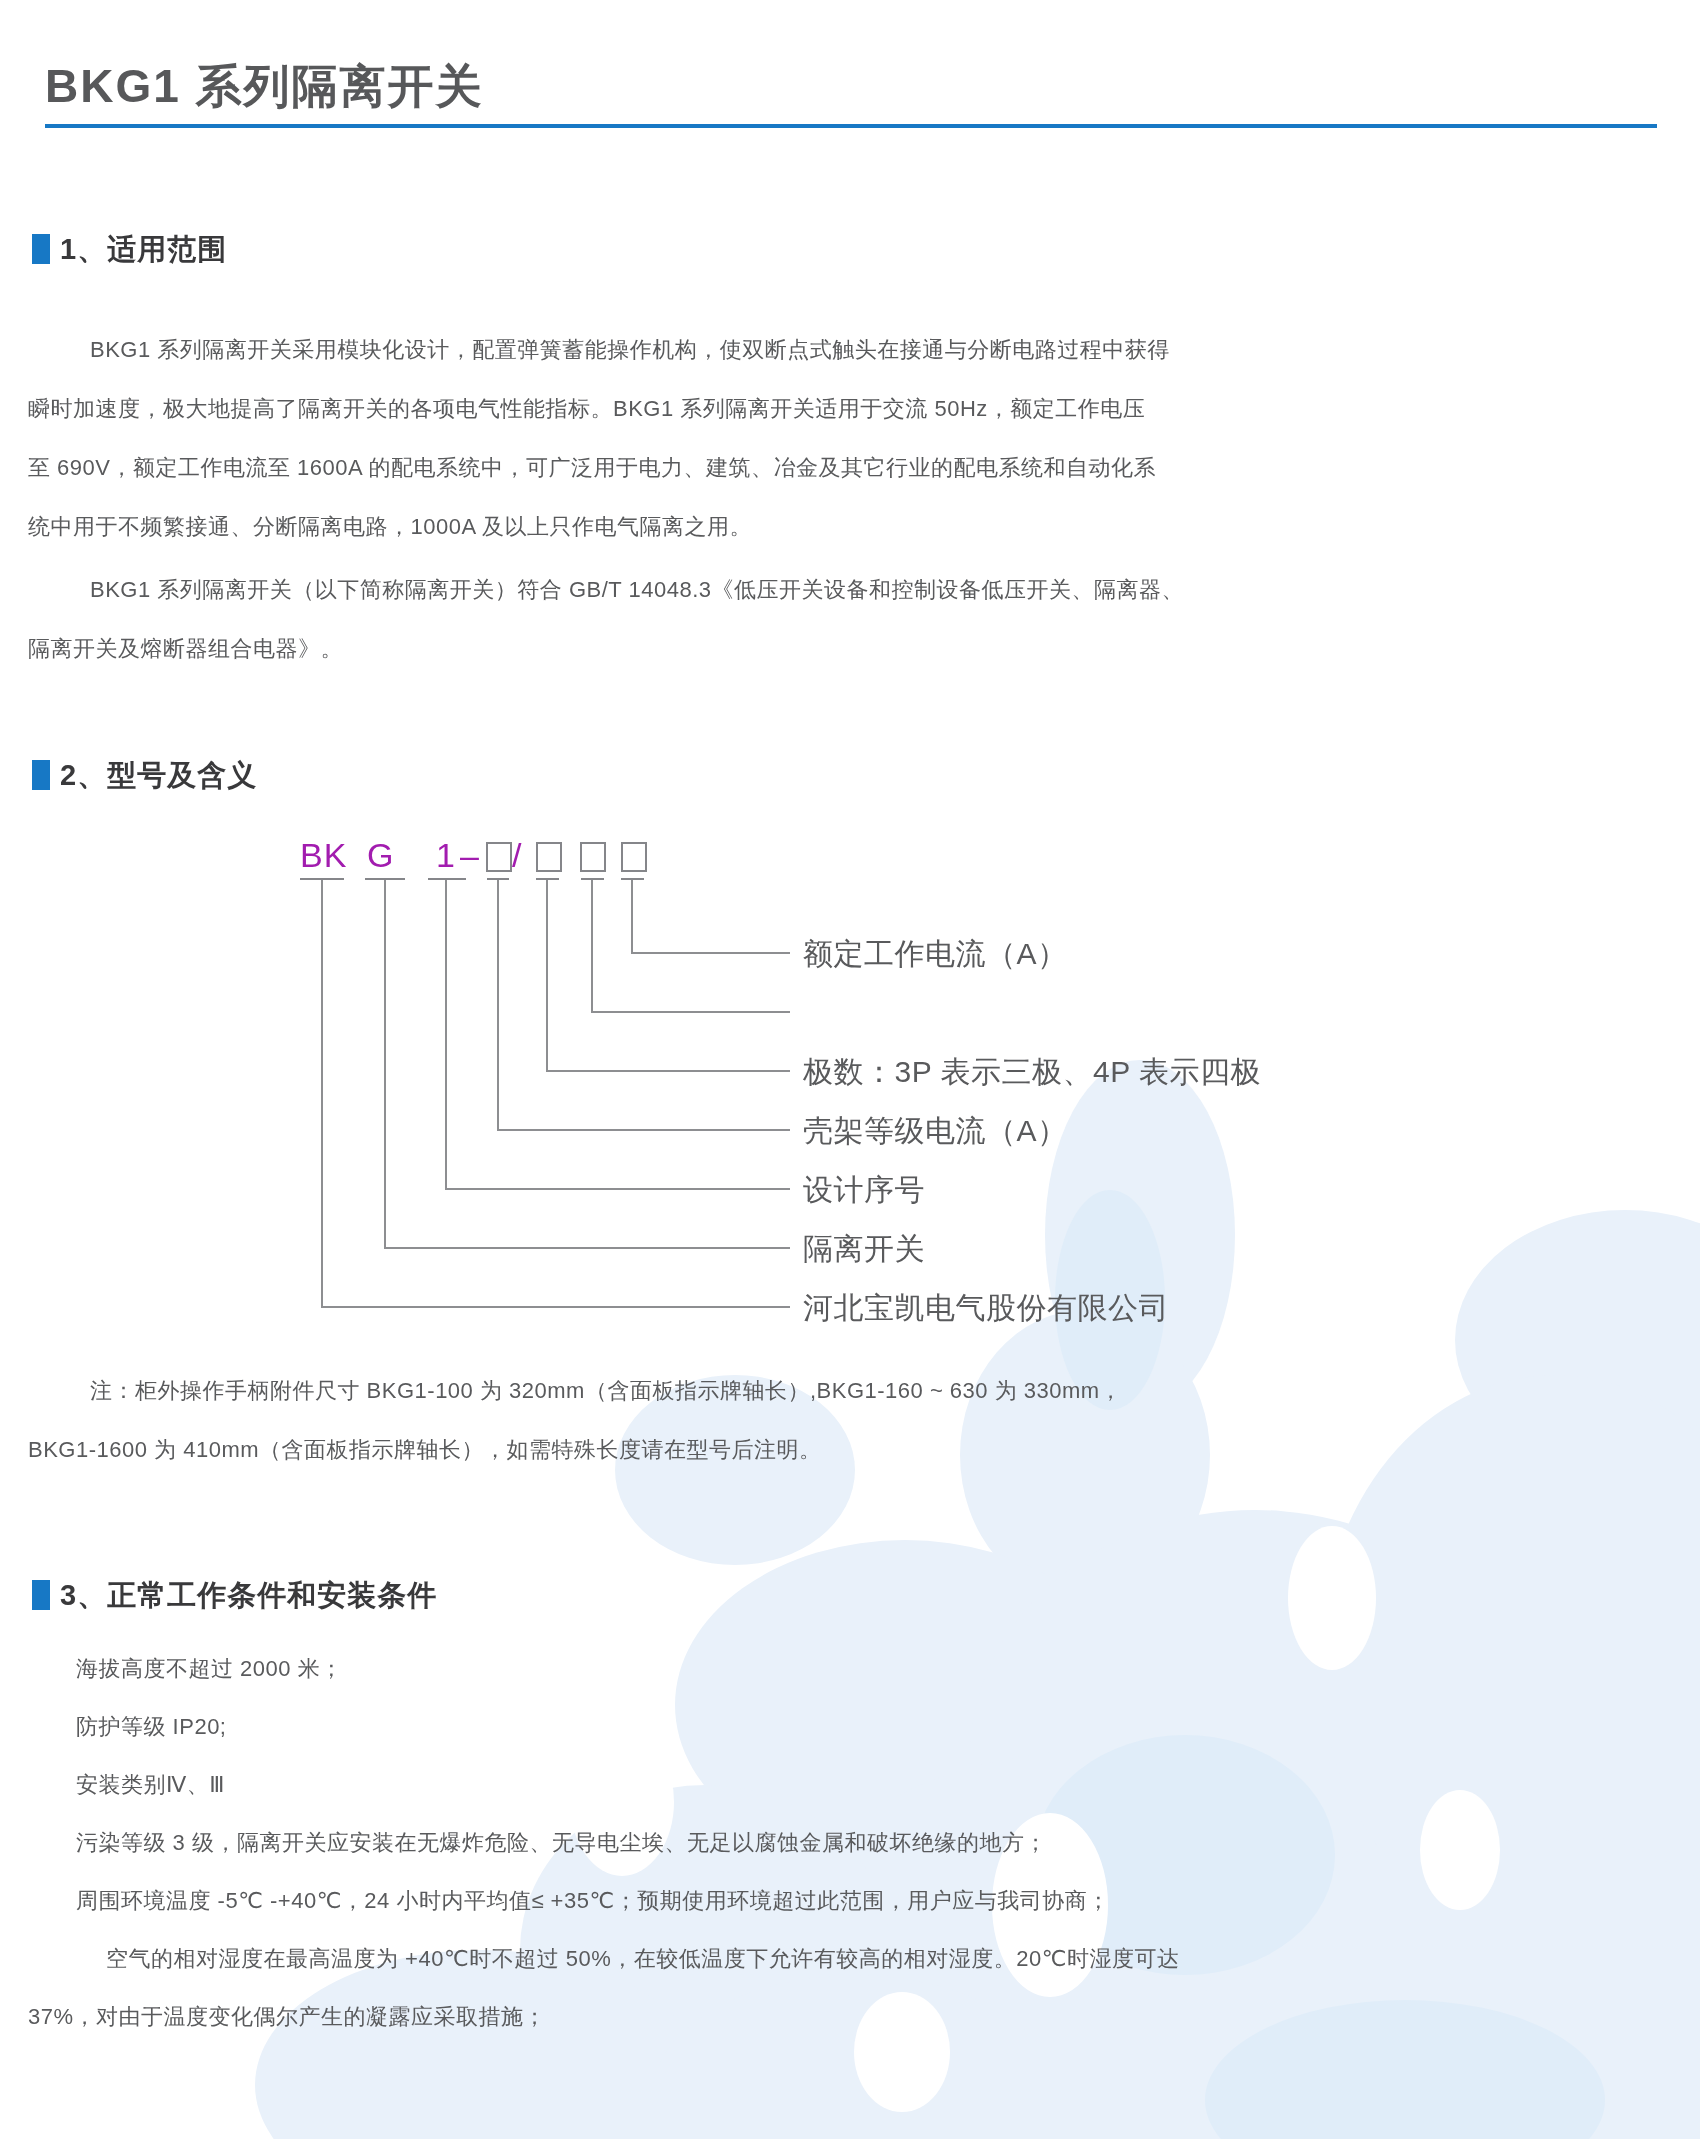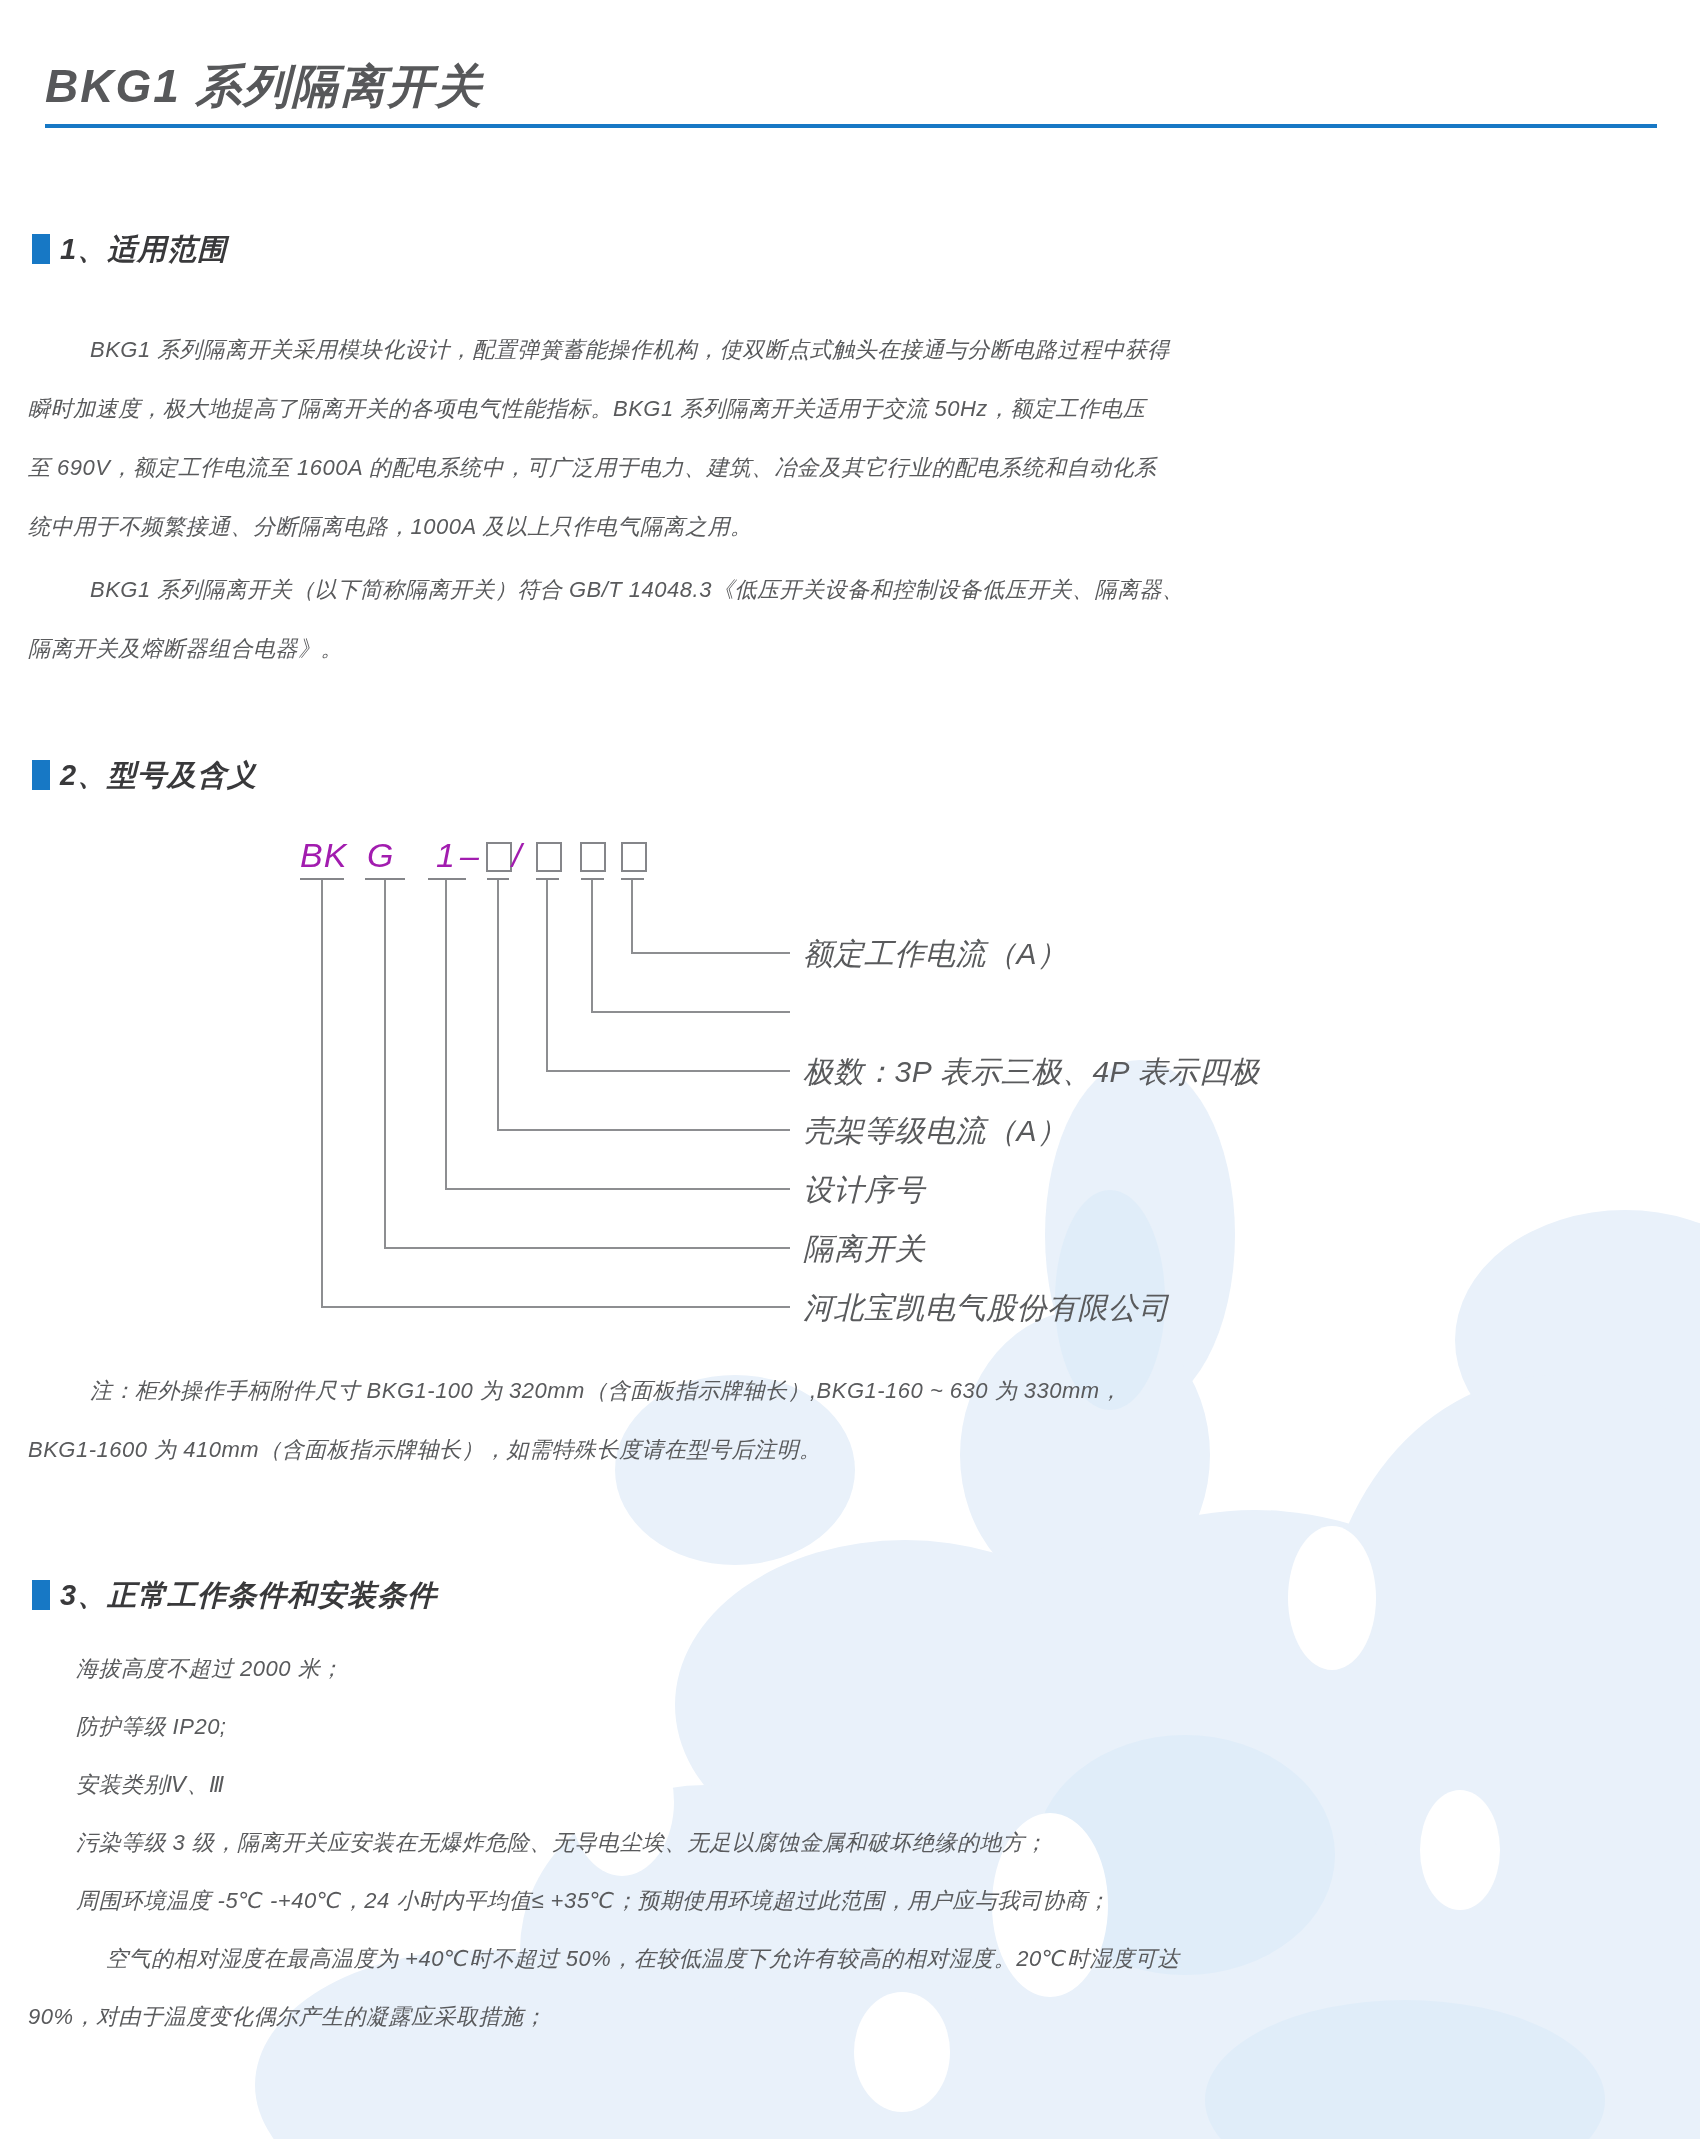--- a/index.html
+++ b/index.html
@@ -1,18 +1,18 @@
 <!DOCTYPE html>
 <html><head>
 <meta charset="utf-8">
 <style>
   html,body{margin:0;padding:0;}
   body{width:1700px;height:2139px;background:#ffffff;overflow:hidden;
        font-family:"Liberation Sans","DejaVu Sans",sans-serif;}
-  .page{position:relative;width:1700px;height:2139px;overflow:hidden;font-style:italic;}
+  .page{position:relative;width:1700px;height:2139px;overflow:hidden;}
   .wm{position:absolute;left:0;top:0;pointer-events:none;}
 
   .title{position:absolute;left:45px;top:56px;font-size:46px;font-weight:700;
          color:#57585a;letter-spacing:2px;white-space:nowrap;}
   .title-rule{position:absolute;left:45px;top:124px;width:1612px;height:4px;background:#1778c5;}
 
   .sq{position:absolute;width:18px;height:30px;background:#1778c5;}
   .shead{position:absolute;font-size:29px;font-weight:700;color:#39393b;
          letter-spacing:1px;white-space:nowrap;}
 
@@ -128,15 +128,15 @@
 
   <div class="sq" style="left:32px;top:1580px;"></div>
   <div class="shead" style="left:60px;top:1576px;">3、正常工作条件和安装条件</div>
 
   <div class="bline ind1" style="top:1649px;">海拔高度不超过 2000 米；</div>
   <div class="bline ind1" style="top:1707px;">防护等级 IP20;</div>
   <div class="bline ind1" style="top:1765px;">安装类别Ⅳ、Ⅲ</div>
   <div class="bline ind1" style="top:1823px;">污染等级 3 级，隔离开关应安装在无爆炸危险、无导电尘埃、无足以腐蚀金属和破坏绝缘的地方；</div>
   <div class="bline ind1" style="top:1881px;">周围环境温度 -5℃ -+40℃，24 小时内平均值≤ +35℃；预期使用环境超过此范围，用户应与我司协商；</div>
   <div class="bline ind3" style="top:1939px;">空气的相对湿度在最高温度为 +40℃时不超过 50%，在较低温度下允许有较高的相对湿度。20℃时湿度可达</div>
-  <div class="bline" style="top:1997px;">90%，对由于温度变化偶尔产生的凝露应采取措施；</div>
+  <div class="bline" style="top:1997px;">37%，对由于温度变化偶尔产生的凝露应采取措施；</div>
 
 </div>
 
 </body></html>

